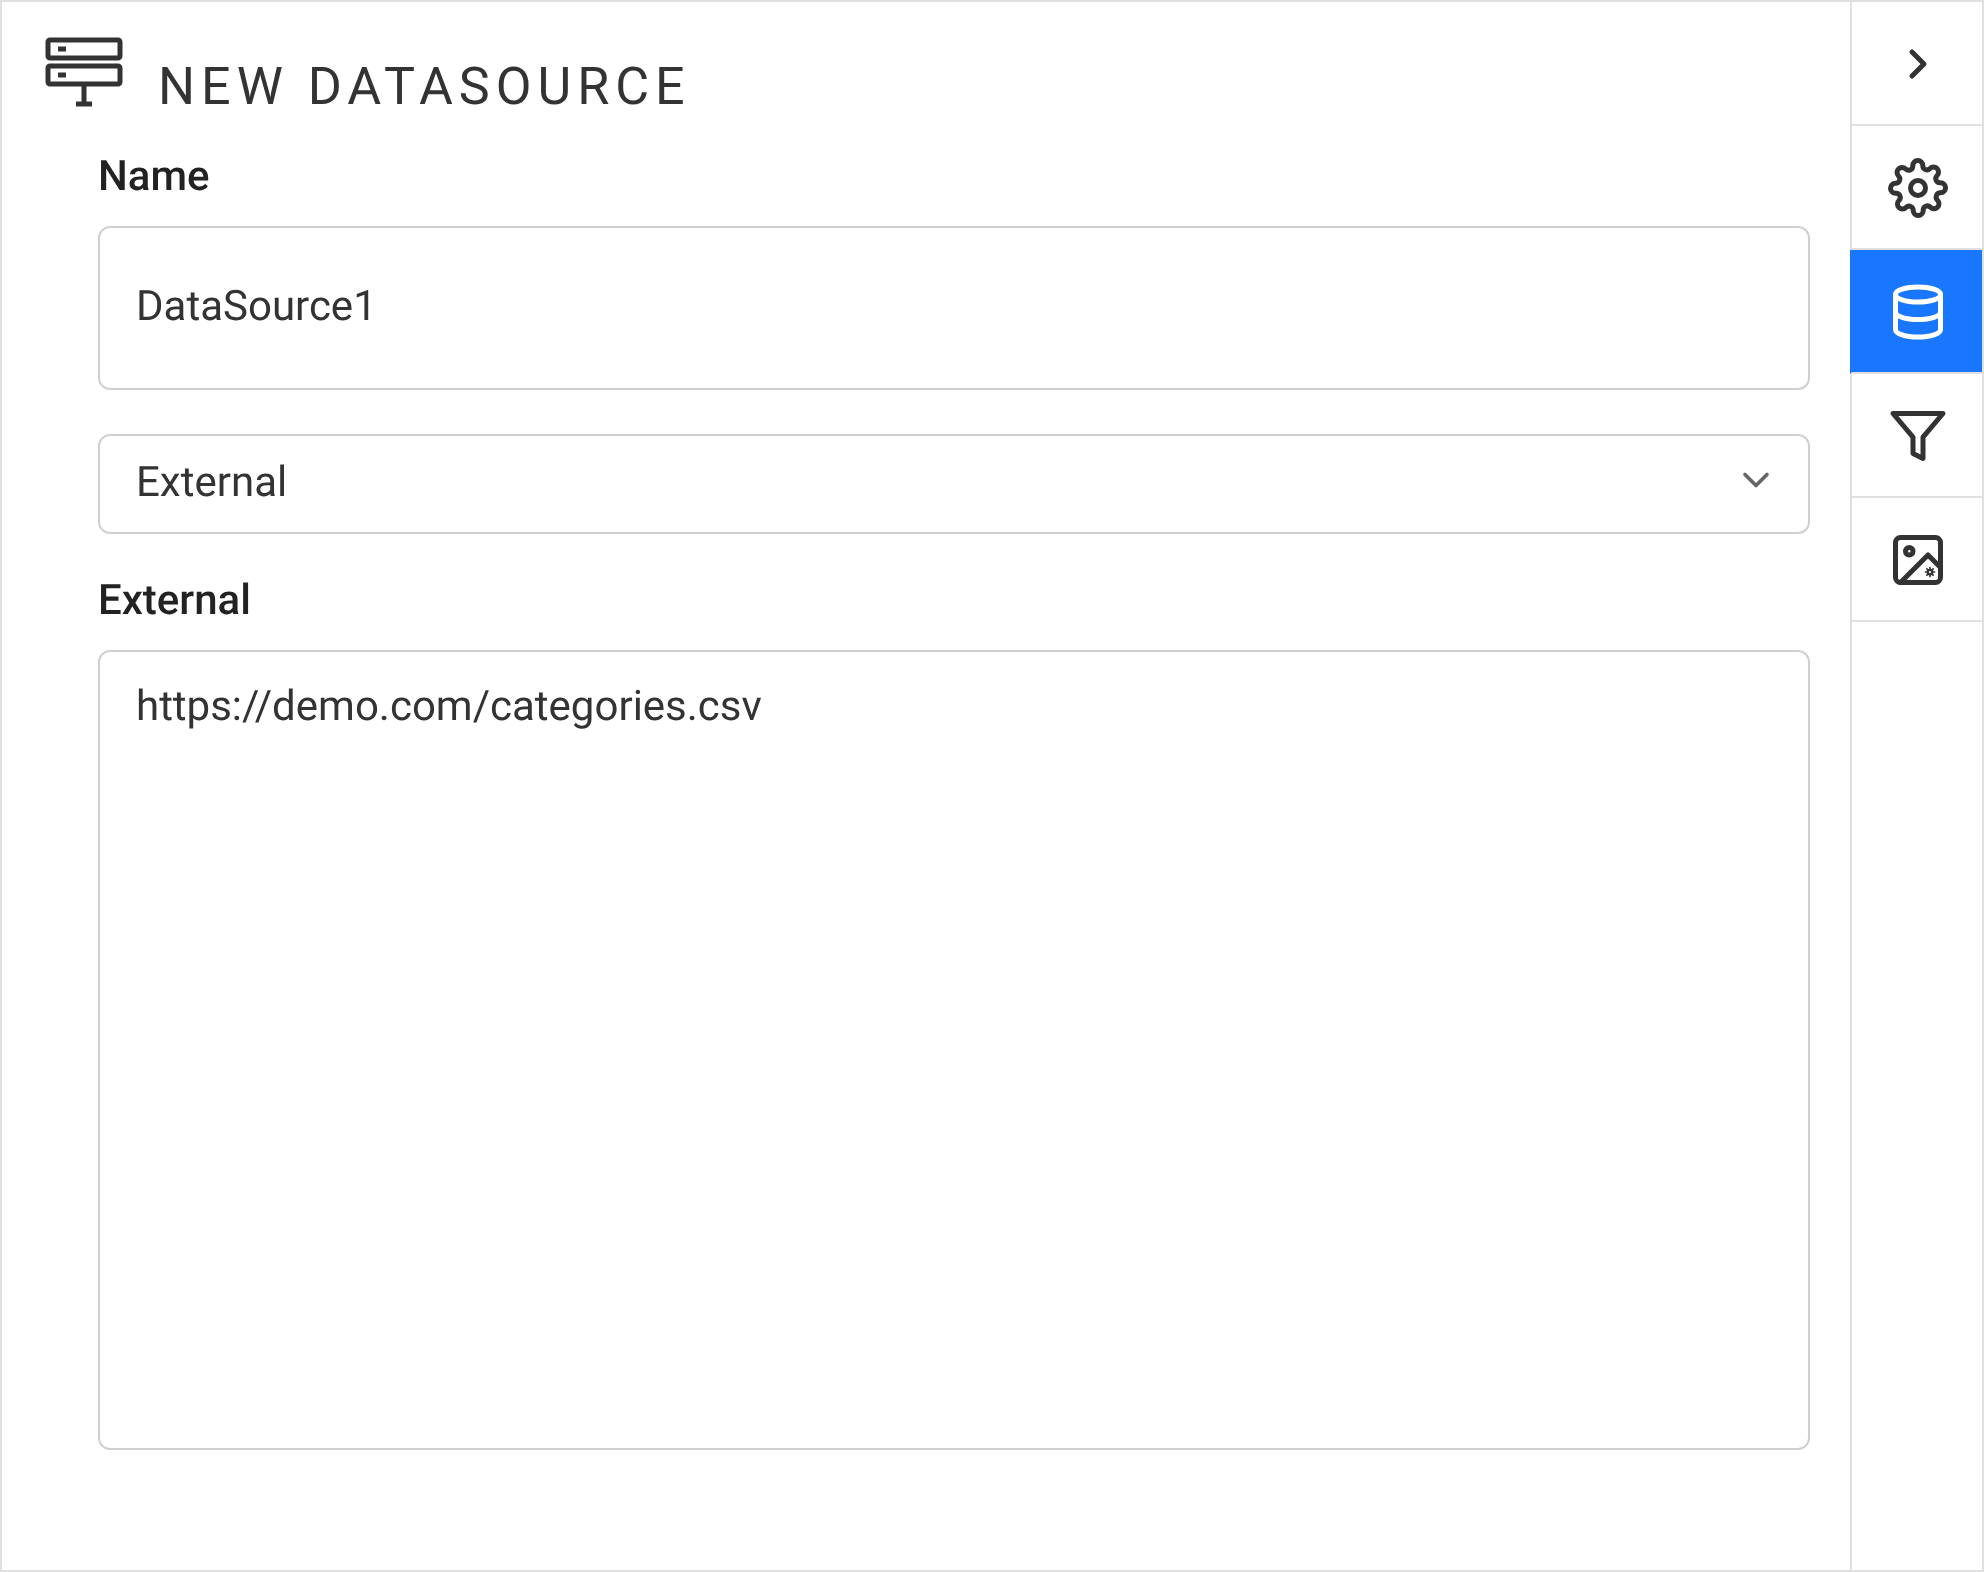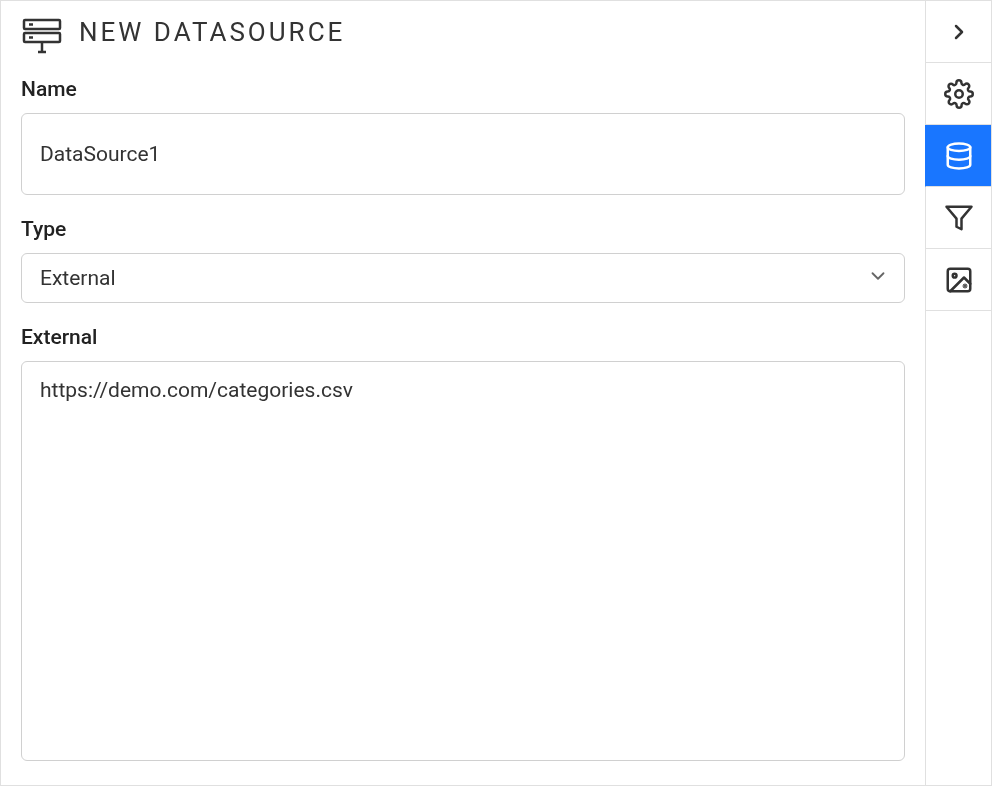--- a/index.html
+++ b/index.html
@@ -1,22 +1,22 @@
 <!DOCTYPE html>
 <html><head>
   <meta charset="utf-8">
   <style>
     * { box-sizing: border-box; margin: 0; padding: 0; font-family: Roboto, "Helvetica Neue", Arial, sans-serif; }
     body { width: 992px; height: 786px; background: #fff; display: flex; border: 1px solid #e0e0e0; }
     .main { flex: 1; padding: 16px 20px; overflow: hidden; }
-    .header { display: flex; align-items: flex-start; gap: 16px; margin-bottom: 18px; }
+    .header { display: flex; align-items: flex-end; gap: 16px; margin-bottom: 18px; }
     .header svg { flex-shrink: 0; }
     .page-title { font-size: 26px; font-weight: 400; letter-spacing: 3px; color: #333; }
     .field-label { font-size: 21px; font-weight: 500; color: #222; margin-bottom: 12px; display: block; }
-    .field-group { margin-bottom: 22px; }
+    .field-group { margin-bottom: 22px; margin-left: 28px; }
     .text-input {
       width: 100%;
       font-size: 21px;
       font-weight: 400;
       color: #333;
       padding: 28px 18px;
       border: 1px solid #d0d0d0;
       border-radius: 6px;
       outline: none;
       background: #fff;
@@ -99,21 +99,20 @@
     </span>
     <h1 class="page-title">NEW DATASOURCE</h1>
   </div>
 
   <div class="field-group">
     <label class="field-label">Name</label>
     <input class="text-input" type="text" value="DataSource1" style="">
   </div>
 
   <div class="field-group">
-    <label class="field-label">Type</label>
     <div class="select-wrap">
       <button class="select">External</button>
       <span class="select-chev">
         <svg width="22" height="22" viewBox="0 0 24 24" fill="none" stroke="#666" stroke-width="2" stroke-linecap="round" stroke-linejoin="round">
           <polyline points="6 9 12 15 18 9"></polyline>
         </svg>
       </span>
     </div>
   </div>
 

